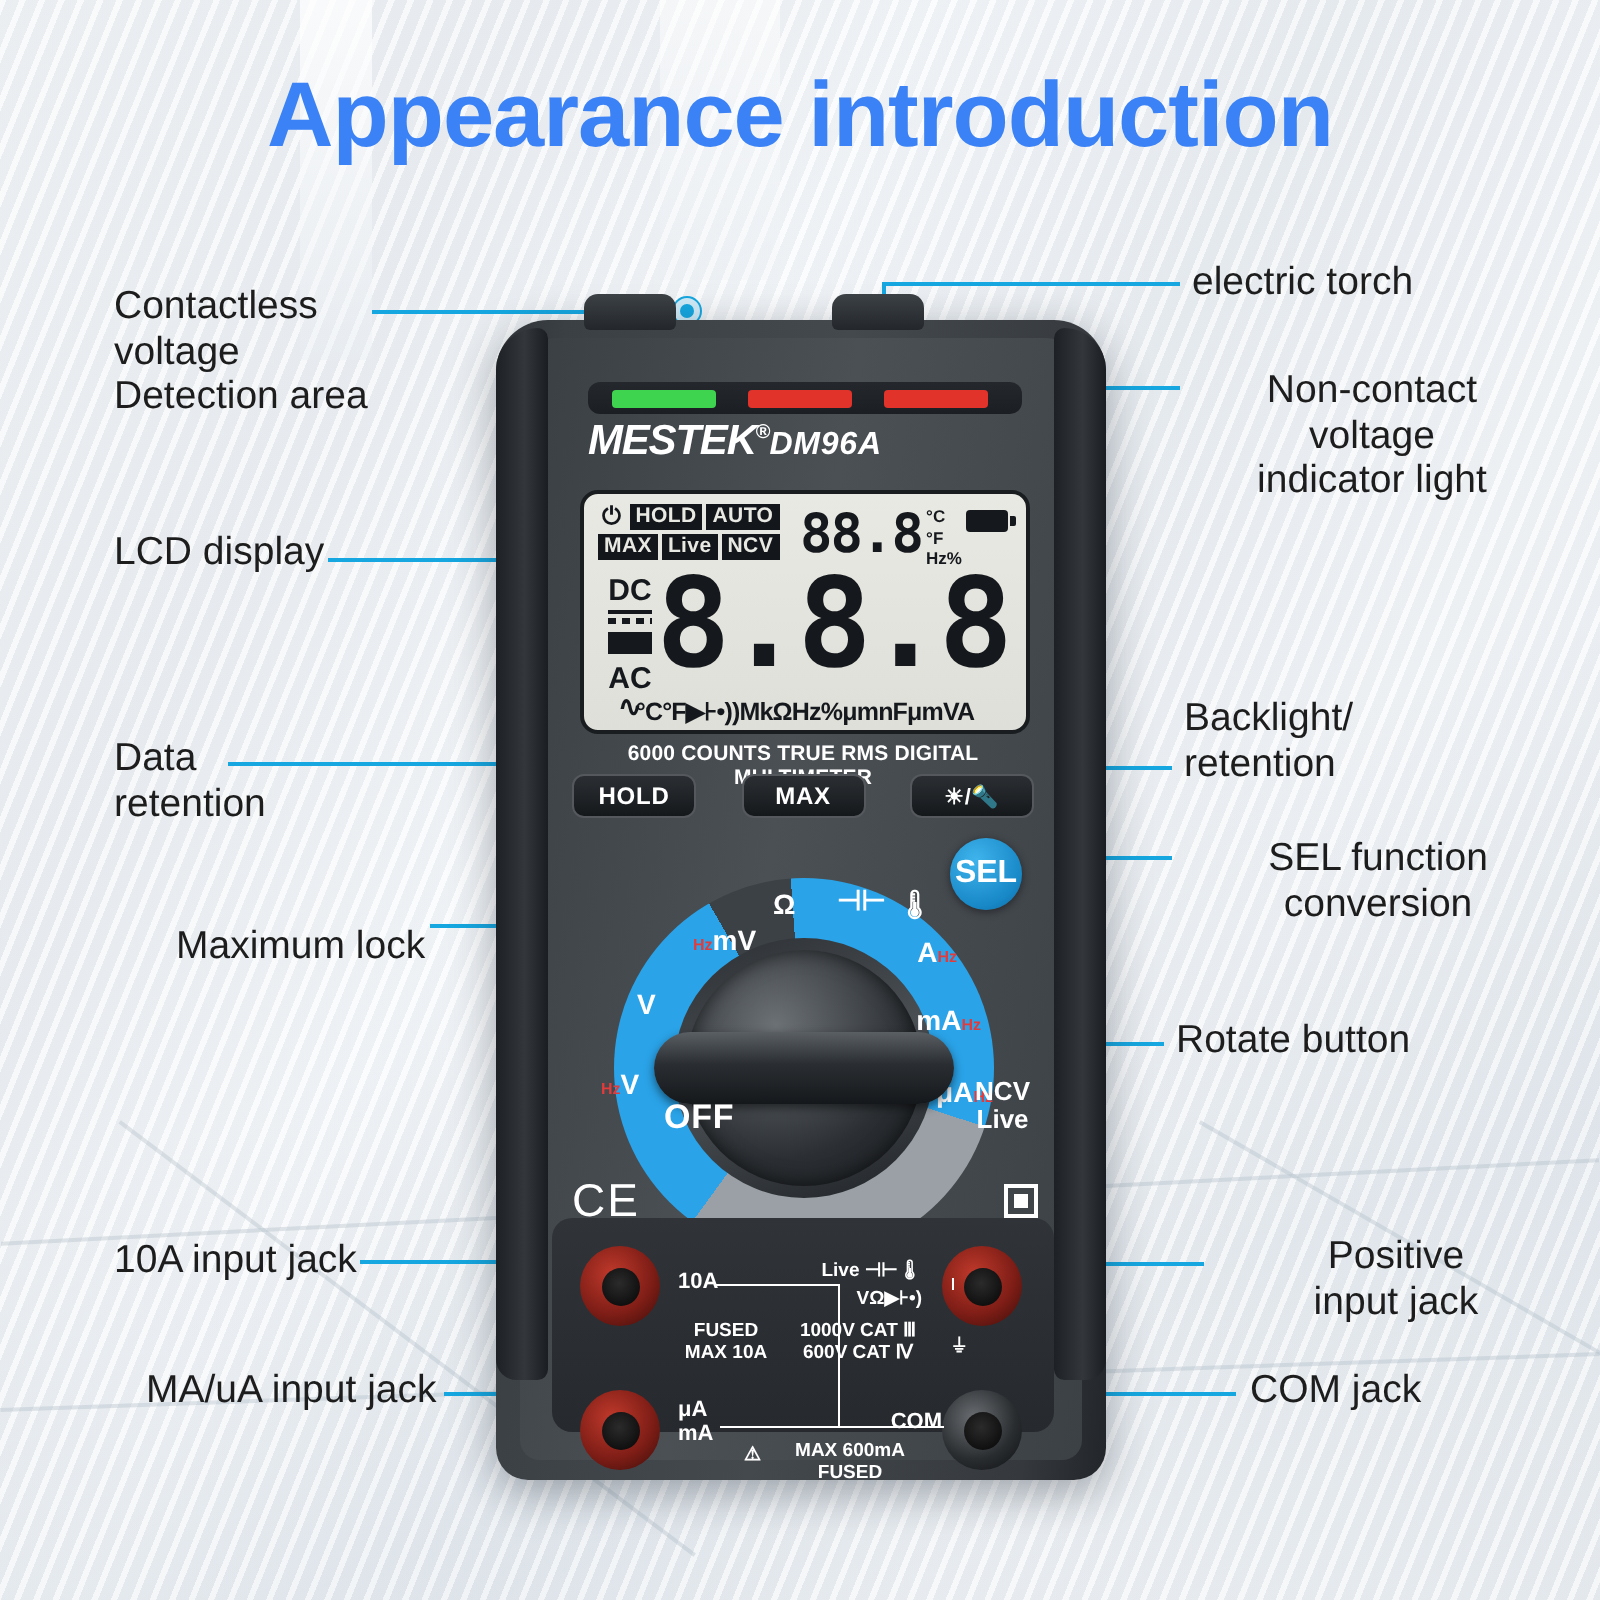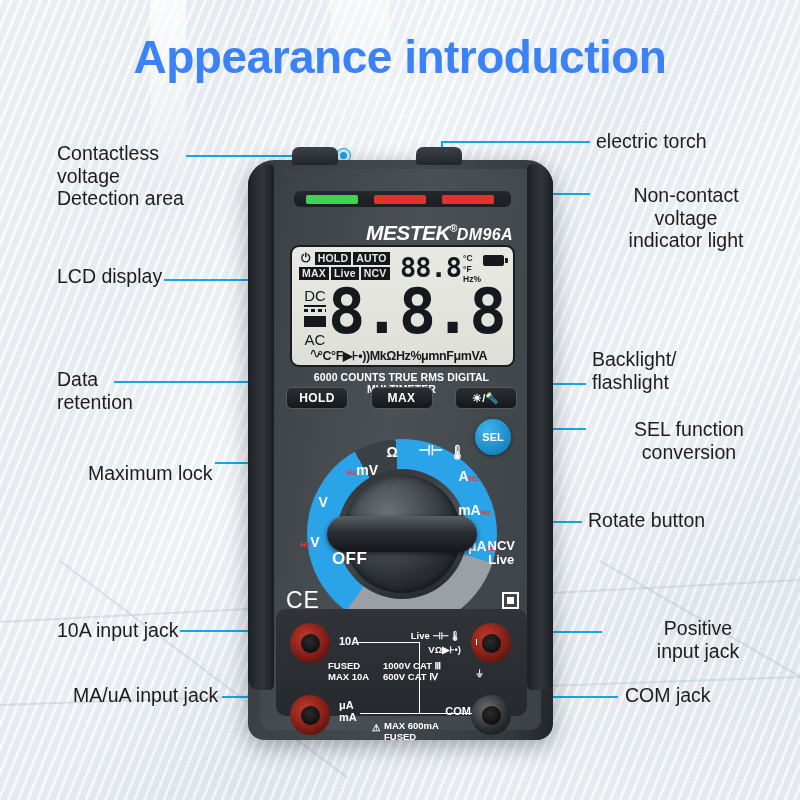--- a/index.html
+++ b/index.html
@@ -90,22 +90,22 @@
   .led-row {
     position: absolute; left: 34px; right: 30px; top: 22px;
     height: 16px; display: flex; gap: 16px; align-items: center;
     justify-content: flex-start;
     background: linear-gradient(180deg,#24282c,#1b1e22);
     border-radius: 6px; padding: 3px 12px;
   }
   .led { width: 52px; height: 9px; border-radius: 2px; }
 
   .brand-row {
-    position: absolute; left: 34px; right: 28px; top: 52px;
-    display: flex; align-items: baseline; justify-content: flex-end;
+    position: absolute; left: 34px; right: 28px; top: 40px;
+    display: flex; align-items: baseline; justify-content: flex-start;
   }
   .brand {
     color: #fff; font-size: 21px; font-weight: bold; font-style: italic;
     letter-spacing: -0.6px;
   }
   .brand sup { font-size: 10px; vertical-align: super; font-style: normal; }
   .model {
     color: #fff; font-size: 16px; font-weight: bold; font-style: italic;
     letter-spacing: 0.4px;
   }
@@ -139,21 +139,21 @@
   .battery {
     position: absolute; right: 3px; top: 3px; width: 21px; height: 11px;
     background: #15181c; border-radius: 2px;
   }
   .battery:after {
     content: ""; position: absolute; right: -4px; top: 3px;
     width: 3px; height: 5px; background: #15181c; border-radius: 0 1px 1px 0;
   }
   .lcd-side {
     position: absolute; left: 8px; top: 40px; width: 30px;
-    color: #15181c; font-size: 15px; font-weight: normal; text-align: center;
+    color: #15181c; font-size: 15px; font-weight: bold; text-align: center;
   }
   .lcd-side .dcbar { margin: 1px auto 2px; width: 22px; height: 2px; background: #15181c; }
   .lcd-side .dcdash { margin: 0 auto 4px; width: 22px; height: 3px;
     background: repeating-linear-gradient(90deg,#15181c 0 4px, transparent 4px 7px); }
   .lcd-side .blk { margin: 2px auto 4px; width: 22px; height: 11px; background: #15181c; }
   .lcd-side .wave { font-size: 14px; line-height: 0.8; }
   .main-digits {
     position: absolute; left: 36px; right: 4px; top: 34px;
     text-align: center;
     font-family: "DejaVu Sans Mono", monospace;
@@ -229,21 +229,21 @@
     color: #fff; font-size: 17px; font-weight: bold; letter-spacing: 0.4px; margin-left: 40px;
   }
   .ncv-label {
     position: absolute; right: 10px; top: 118px;
     color: #fff; font-size: 13px; font-weight: bold; text-align: center; line-height: 1.05;
   }
   .sel-btn {
     position: absolute; right: 14px; top: -2px;
     width: 36px; height: 36px; border-radius: 50%;
     background: radial-gradient(circle at 36% 30%, #3fb4ec, #1787c6 70%, #0f659b);
-    color: #fff; font-size: 11px; font-weight: bold;
+    color: #fff; font-size: 16px; font-weight: bold;
     display: flex; align-items: center; justify-content: center;
     box-shadow: 0 1px 4px rgba(0,0,0,0.45);
   }
 
   
   .ce-row {
     position: absolute; left: 26px; right: 22px; top: 418px;
     display: flex; justify-content: space-between; align-items: center;
   }
   .ce { color: #fff; font-size: 23px; font-weight: normal; letter-spacing: 1px; text-decoration: underline; }
@@ -274,21 +274,21 @@
   .jack.tl { left: 14px; top: 14px; }
   .jack.bl { left: 14px; top: 86px; }
   .jack.tr { right: 16px; top: 14px; }
   .jack.br { right: 16px; top: 86px; }
 
   .jtxt {
     position: absolute; color: #fff; font-size: 11px; font-weight: bold;
     line-height: 1.12; white-space: pre-line;
   }
   .jtxt.sm { font-size: 9.5px; }
-  .jtxt.c { text-align: left; }
+  .jtxt.c { text-align: center; }
   .jline { position: absolute; background: #fff; }
 </style>
 </head>
 <body>
 
 <div class="bg-texture"></div>
 <div class="bg-panel" style="left:150px;top:0;width:36px;height:180px;"></div>
 <div class="bg-panel" style="left:330px;top:0;width:60px;height:140px;opacity:.7;"></div>
 <div class="bg-seam" style="left:0;top:600px;width:800px;height:1.5px;transform:rotate(-3deg);"></div>
 <div class="bg-seam" style="left:60px;top:560px;width:360px;height:1.5px;transform:rotate(37deg);transform-origin:left center;"></div>
@@ -305,21 +305,21 @@
 retention</div>
 <div class="label l" style="left:57px; top:462px; width:210px;margin-left:31px;">Maximum lock</div>
 <div class="label l" style="left:57px; top:619px; width:220px;">10A input jack</div>
 <div class="label l" style="left:57px; top:684px; width:240px;margin-left:16px;">MA/uA input jack</div>
 
 <div class="label l" style="left:596px; top:130px; width:200px;">electric torch</div>
 <div class="label c" style="left:580px; top:184px; width:212px;">Non-contact
 voltage
 indicator light</div>
 <div class="label l" style="left:592px; top:348px; width:200px;">Backlight/
-flashlight</div>
+retention</div>
 <div class="label c" style="left:583px; top:418px; width:212px;">SEL function
 conversion</div>
 <div class="label l" style="left:588px; top:509px; width:200px;">Rotate button</div>
 <div class="label c" style="left:612px; top:617px; width:172px;">Positive
 input jack</div>
 <div class="label l" style="left:625px; top:684px; width:170px;">COM jack</div>
 
 <div class="leader" style="left:186px; top:155px; width:158px;"></div>
 <div class="dot" style="left:337px; top:149px;"></div>
 

